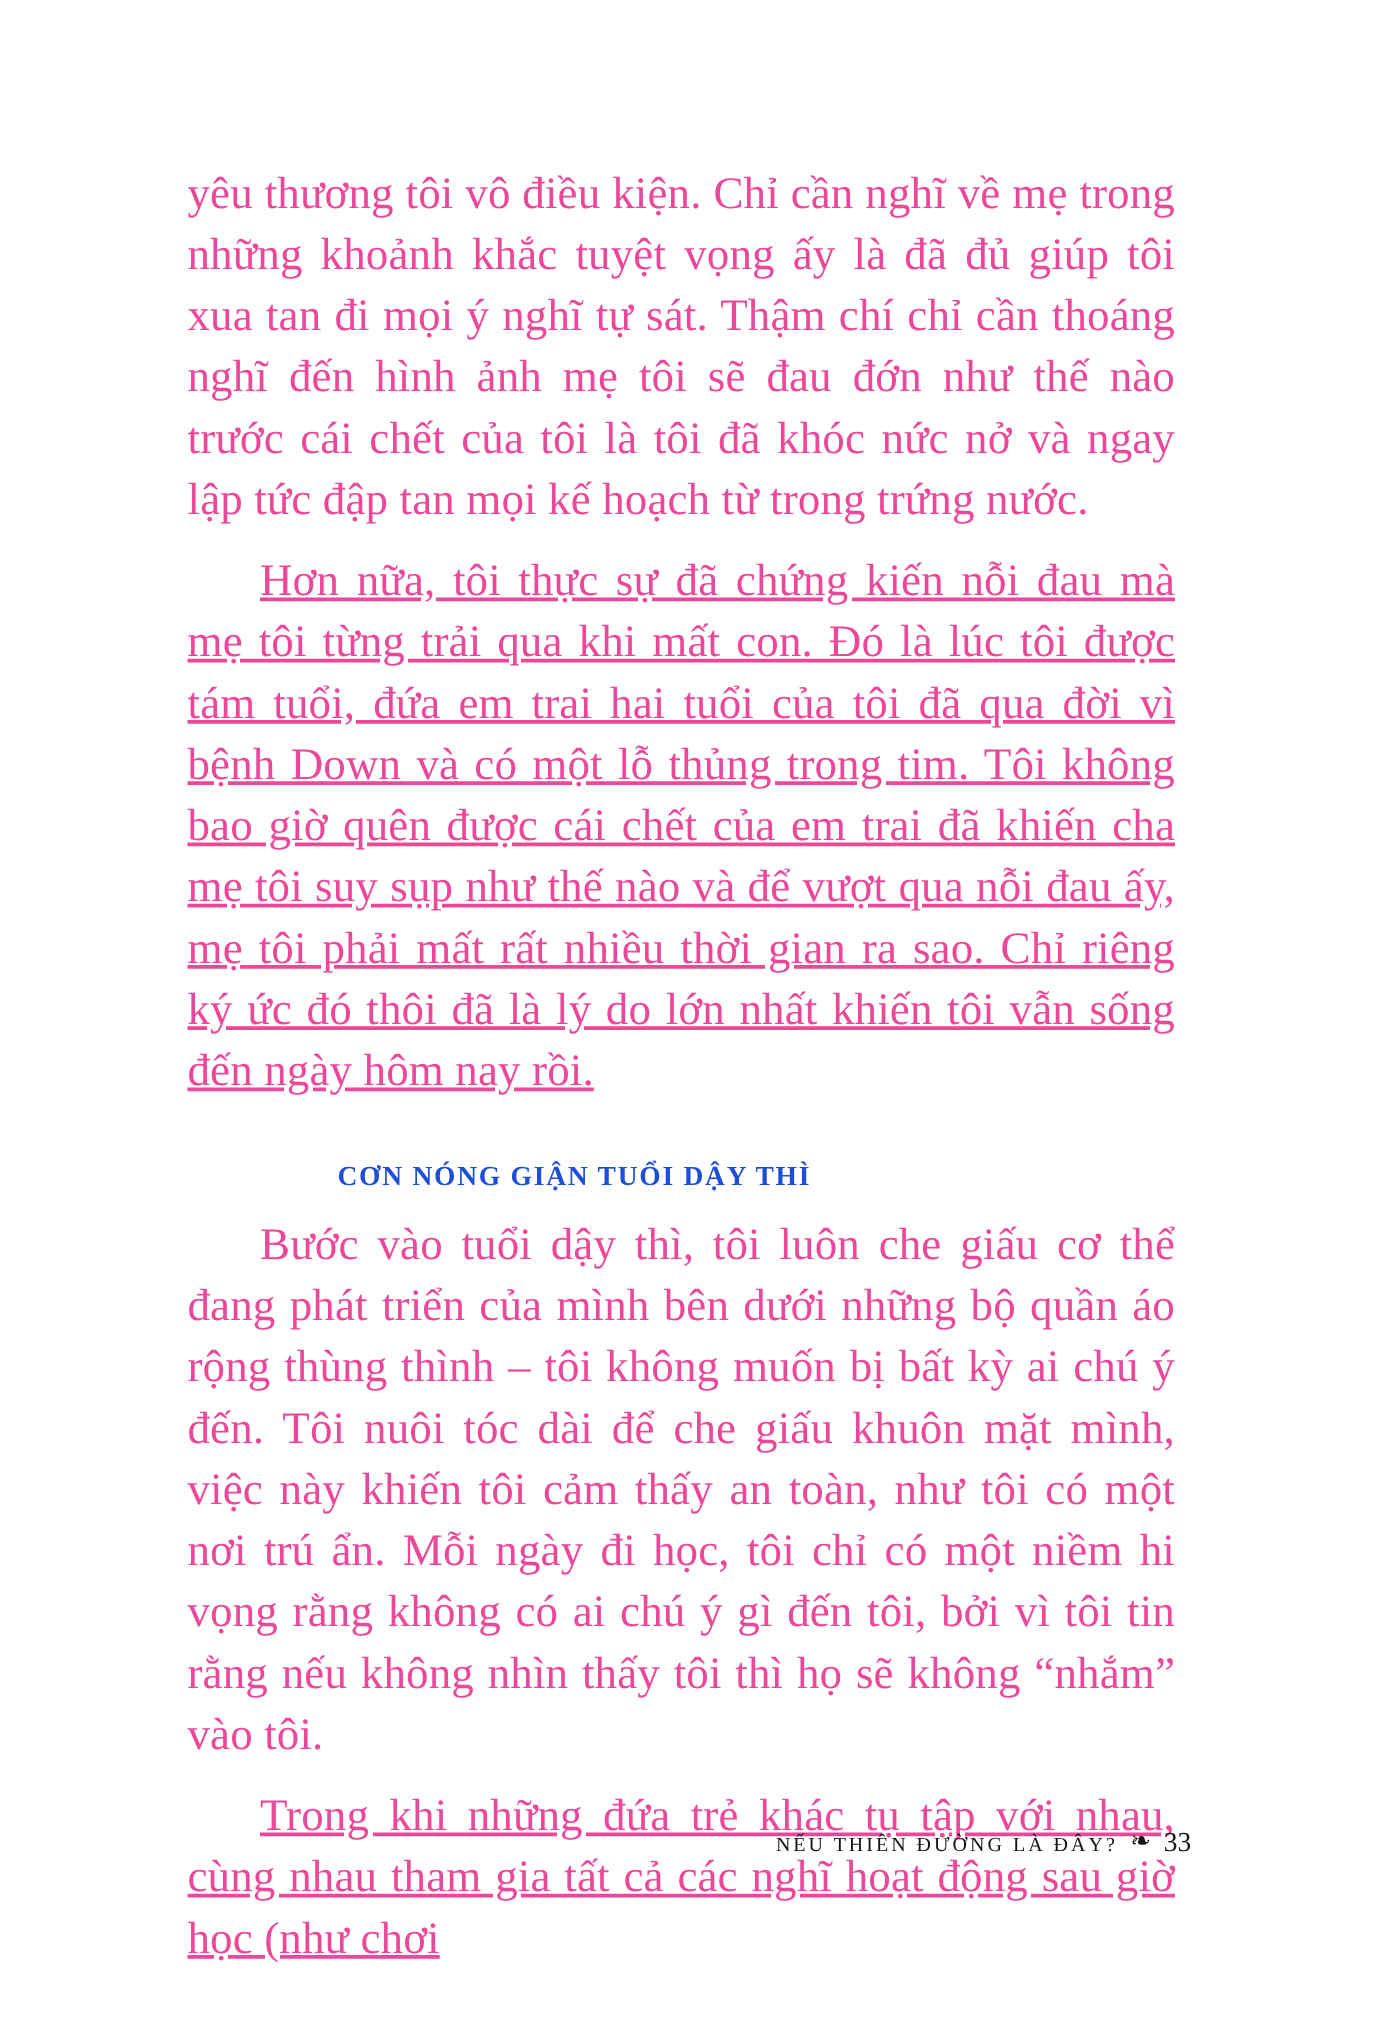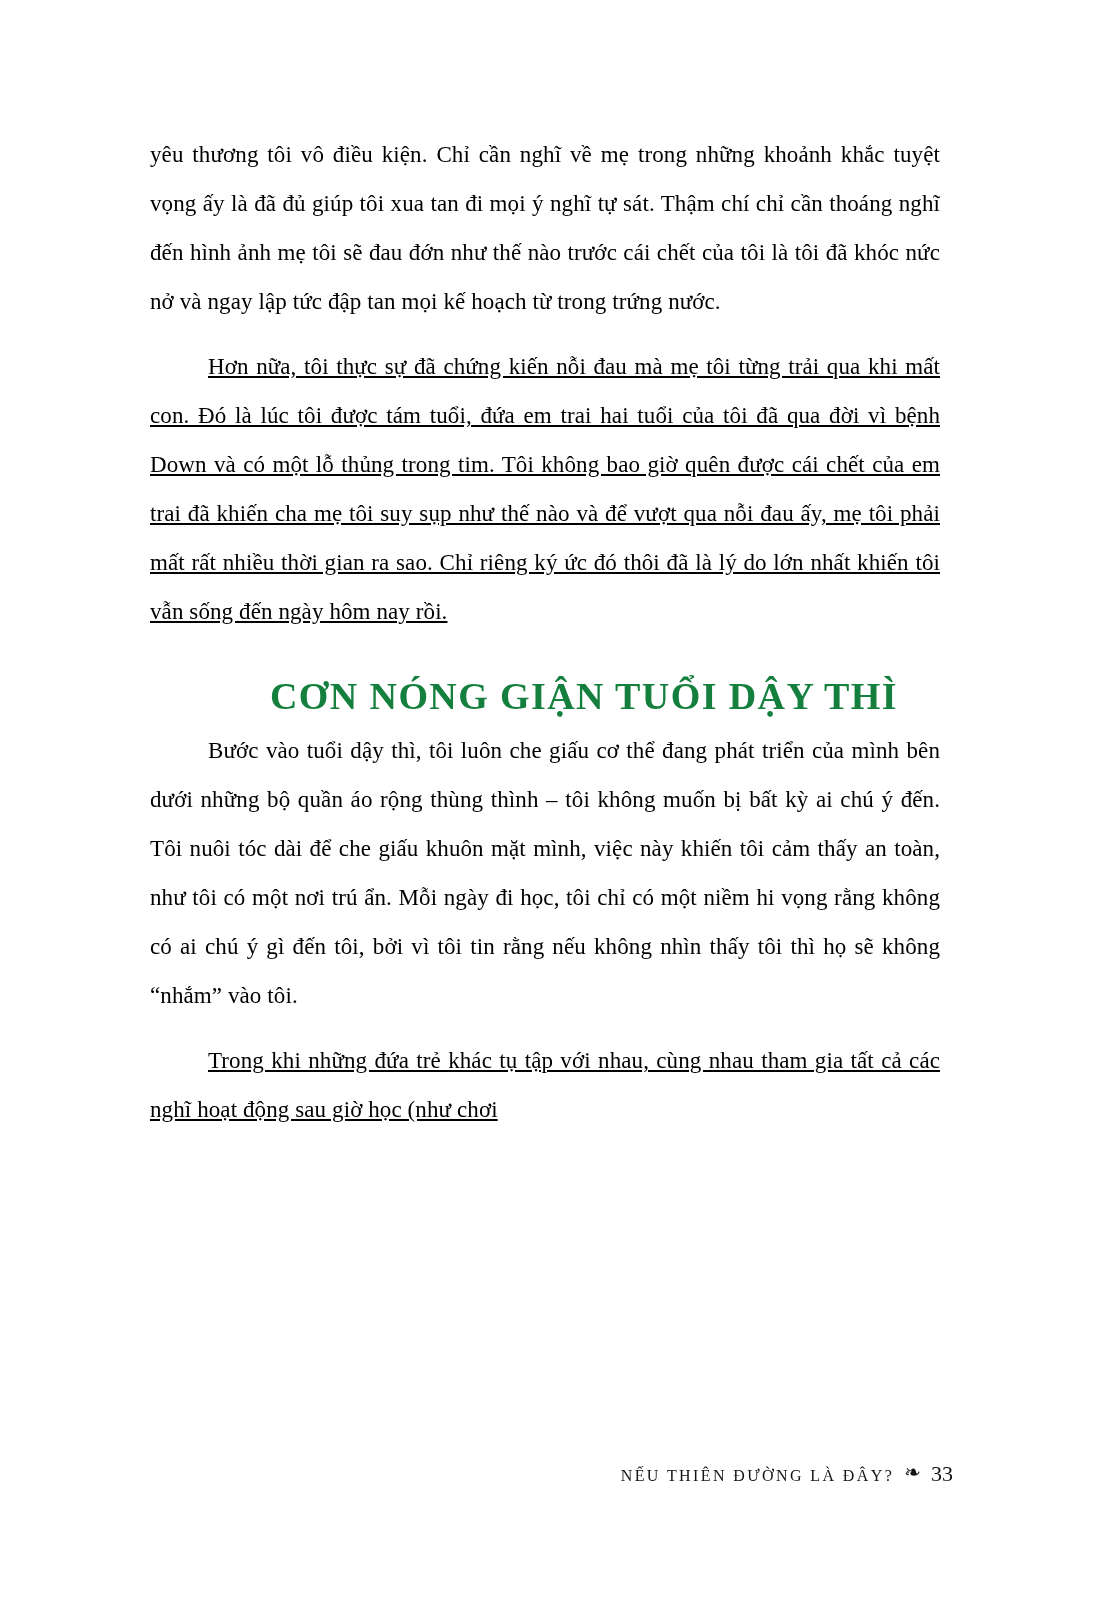--- a/index.html
+++ b/index.html
@@ -19,46 +19,46 @@
     overflow: hidden;
   }
   .content {
     position: absolute;
     left: 150px;
     top: 130px;
     width: 790px;
   }
   p.body-par {
     margin: 0;
-    font-size: 23px;
+    font-size: 36px;
     line-height: 49px;
     text-align: justify;
     text-justify: inter-word;
-    color: #000000;
+    color: #ec4899;
     letter-spacing: 0.1px;
   }
   p.body-par.indent {
     text-indent: 58px;
   }
   p.body-par + p.body-par {
     margin-top: 0px;
     text-decoration: underline;
   }
   .gap-before {
     margin-top: 16px !important;
   }
   h2.section-heading {
     margin: 38px 0 8px 0;
-    font-size: 38px;
+    font-size: 22px;
     line-height: 44px;
     font-weight: bold;
     letter-spacing: 1.4px;
     text-indent: 0;
     padding-left: 120px;
-    color: #15803d;
+    color: #1d4ed8;
   }
   .footer {
     position: absolute;
     left: 0;
     right: 0;
     bottom: 128px;
     text-align: right;
     padding-right: 150px;
     font-size: 23px;
     letter-spacing: 2.2px;

